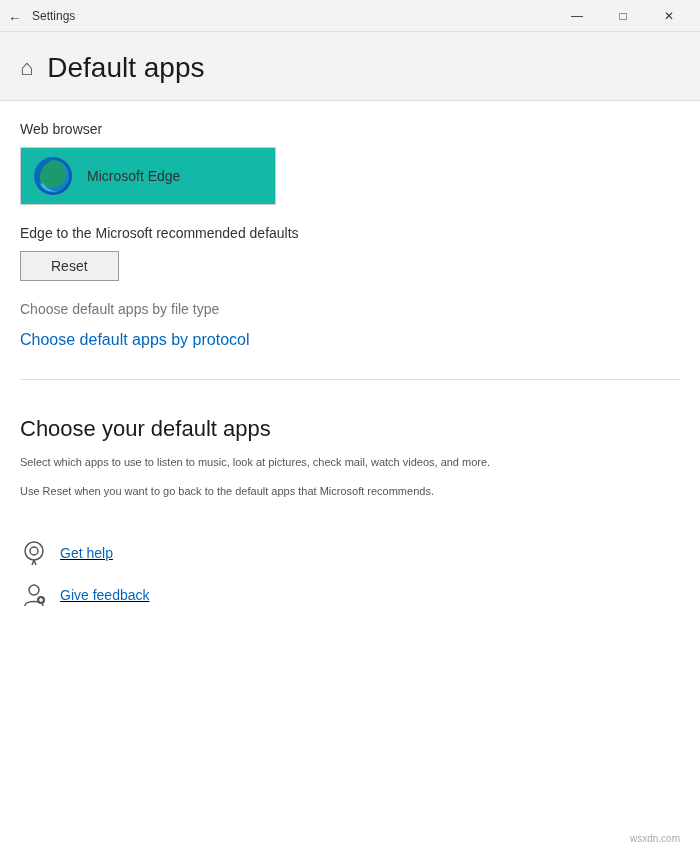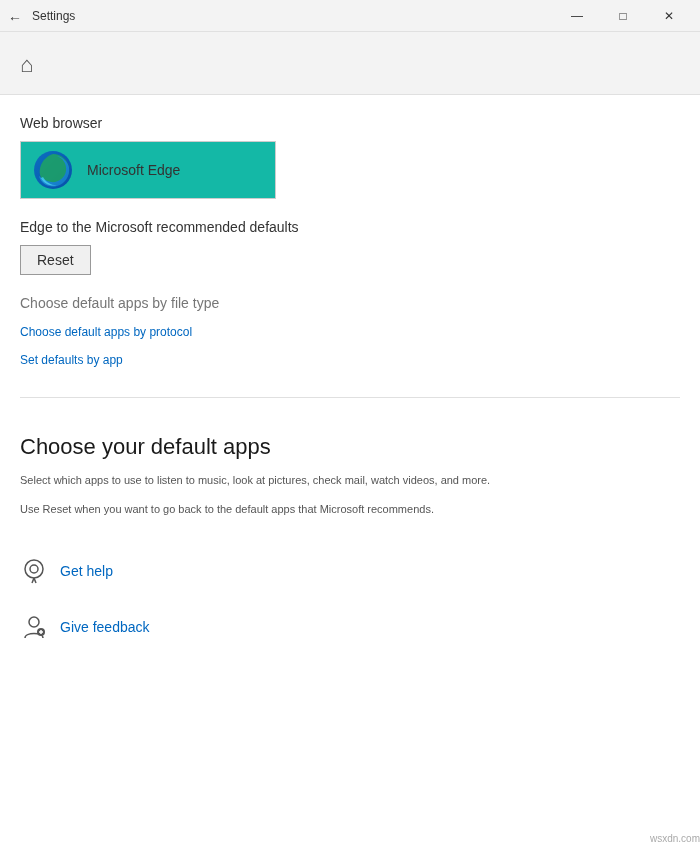--- a/index.html
+++ b/index.html
@@ -123,21 +123,21 @@
       margin-bottom: 20px;
     }
 
     .reset-label {
       font-size: 14px;
       color: #333;
       margin-bottom: 10px;
     }
 
     .reset-btn {
-      padding: 6px 16px;
+      padding: 6px 30px;
       border: 1px solid #999;
       background: #f0f0f0;
       cursor: pointer;
       font-size: 14px;
       color: #333;
       font-family: 'Segoe UI', Arial, sans-serif;
     }
 
     
     .links-section {
@@ -145,21 +145,21 @@
       margin-bottom: 10px;
     }
 
     .static-link-text {
       font-size: 14px;
       color: #767676;
       margin-bottom: 14px;
     }
 
     .link-item {
-      font-size: 12px;
+      font-size: 16px;
       color: #0067c0;
       cursor: pointer;
       margin-bottom: 14px;
       text-decoration: none;
       display: block;
     }
 
     
     .bottom-section {
       margin-top: 30px;
@@ -179,21 +179,22 @@
       color: #555;
       line-height: 1.5;
       margin-bottom: 12px;
     }
 
     
     .help-section {
       margin-top: 40px;
       display: flex;
       flex-direction: column;
-      gap: 28px;
+      gap: 14px;
+      text-decoration: underline;
     }
 
     .help-item {
       display: flex;
       align-items: center;
       gap: 12px;
     }
 
     .help-icon {
       width: 28px;
@@ -218,21 +219,21 @@
       font-size: 14px;
       color: #333;
       cursor: pointer;
       user-select: none;
     }
 
     
     .watermark {
       position: fixed;
       bottom: 4px;
-      right: 0;
+      right: 20px;
       font-size: 10px;
       color: #aaa;
     }
 
     
     .edge-icon-svg {
       width: 40px;
       height: 40px;
     }
   </style>
@@ -248,20 +249,21 @@
     <button class="title-bar-btn">—</button>
     <button class="title-bar-btn">□</button>
     <button class="title-bar-btn close">✕</button>
   </div>
 </div>
 
 <div class="page-content">
 
   <div class="page-header">
     <span class="page-header-icon">⌂</span>
+    <span class="page-header-title">Default apps</span>
   </div>
 
   <div class="content">
 
     <div>
       <div class="section-title">Web browser</div>
 
       <div class="app-selector">
 
         <svg class="edge-icon-svg" viewBox="0 0 40 40" xmlns="http://www.w3.org/2000/svg">
@@ -293,21 +295,20 @@
     </div>
 
     <div class="reset-section">
       <div class="reset-label">Edge to the Microsoft recommended defaults</div>
       <button class="reset-btn">Reset</button>
     </div>
 
     <div class="links-section">
       <div class="static-link-text">Choose default apps by file type</div>
       <a class="link-item">Choose default apps by protocol</a>
-      <a class="link-item">Set defaults by app</a>
     </div>
 
     <div class="bottom-section">
       <div class="section-heading">Choose your default apps</div>
       <div class="description-text">Select which apps to use to listen to music, look at pictures, check mail, watch videos, and more.</div>
       <div class="description-text">Use Reset when you want to go back to the default apps that Microsoft recommends.</div>
     </div>
 
     <div class="help-section">
       <div class="help-item">

